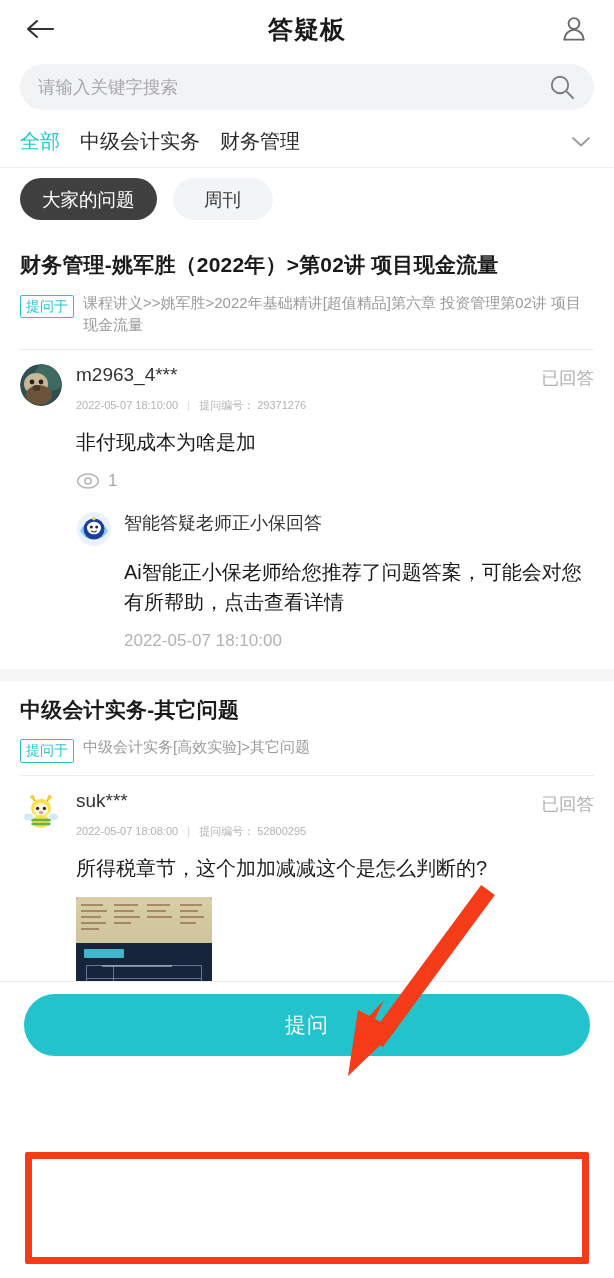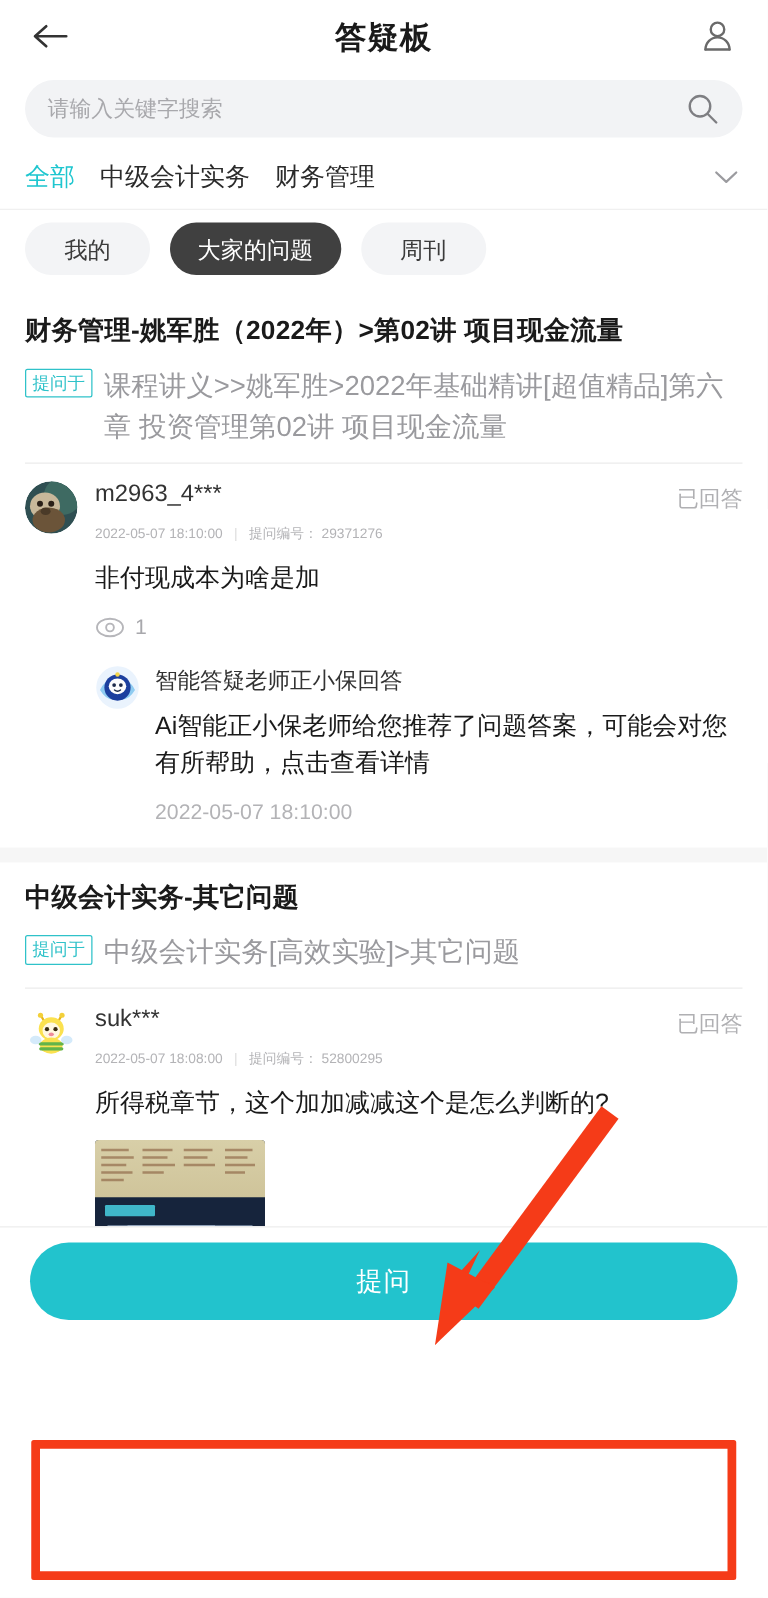--- a/index.html
+++ b/index.html
@@ -77,21 +77,21 @@
   .post-title {
     font-size: 21px; font-weight: 700; color: #1a1a1a;
     line-height: 1.42; letter-spacing: .2px;
   }
   .asked-row { display: flex; gap: 9px; margin-top: 12px; align-items: flex-start; }
   .asked-badge {
     flex: 0 0 auto; border: 1px solid #2fc2c9; color: #2fc2c9;
     font-size: 14px; padding: 2px 5px; border-radius: 2px;
     line-height: 1.25; margin-top: 3px;
   }
-  .asked-path { font-size: 22px; color: #9a9a9e; line-height: 1.5; }
+  .asked-path { font-size: 15px; color: #9a9a9e; line-height: 1.5; }
 
   .divider { height: 1px; background: #ececec; margin: 12px 0 0; }
 
   
   .q-block { padding: 14px 0 0; position: relative; }
   .q-head { display: flex; align-items: flex-start; }
   .avatar {
     width: 42px; height: 42px; border-radius: 50%;
     flex: 0 0 42px; overflow: hidden; position: relative;
   }
@@ -105,21 +105,21 @@
     margin: 14px 0 0 56px;
   }
   .q-views { display: flex; align-items: center; gap: 8px; margin: 14px 0 0 56px; }
   .q-views span { font-size: 17px; color: #a8a8ac; }
 
   
   .ai-block { display: flex; margin: 20px 0 0 56px; padding-bottom: 18px; }
   .ai-avatar { width: 36px; height: 36px; flex: 0 0 36px; border-radius: 50%; overflow: hidden; }
   .ai-body { margin-left: 12px; flex: 1; }
   .ai-name { font-size: 18px; color: #333; }
-  .ai-text { font-size: 20px; color: #1a1a1a; line-height: 1.5; margin-top: 10px; }
+  .ai-text { font-size: 20px; color: #1a1a1a; line-height: 1.5; margin-top: 22px; }
   .ai-time { font-size: 17px; color: #b3b3b6; margin-top: 14px; }
 
   
   .attach { margin: 14px 0 0 56px; }
   .thumb {
     width: 136px; height: 150px; border-radius: 3px; overflow: hidden;
     background: #1b2a44; position: relative; display: block;
   }
   .thumb .tan {
     position: absolute; top: 0; left: 0; right: 0; height: 46px;
@@ -198,21 +198,20 @@
     <div class="cat-item">中级会计实务</div>
     <div class="cat-item">财务管理</div>
     <div class="cat-chevron">
       <svg width="26" height="16" viewBox="0 0 26 16">
         <path d="M5 4 L13 11.5 L21 4" fill="none" stroke="#9b9b9f" stroke-width="1.8" stroke-linecap="round" stroke-linejoin="round"></path>
       </svg>
     </div>
   </div>
 
   <div class="chip-row">
-    <div class="chip">我的</div>
     <div class="chip active">大家的问题</div>
     <div class="chip">周刊</div>
   </div>
 
   <div class="feed">
 
     <div class="post">
       <div class="post-title">财务管理-姚军胜（2022年）&gt;第02讲 项目现金流量</div>
       <div class="asked-row">
         <span class="asked-badge">提问于</span>

